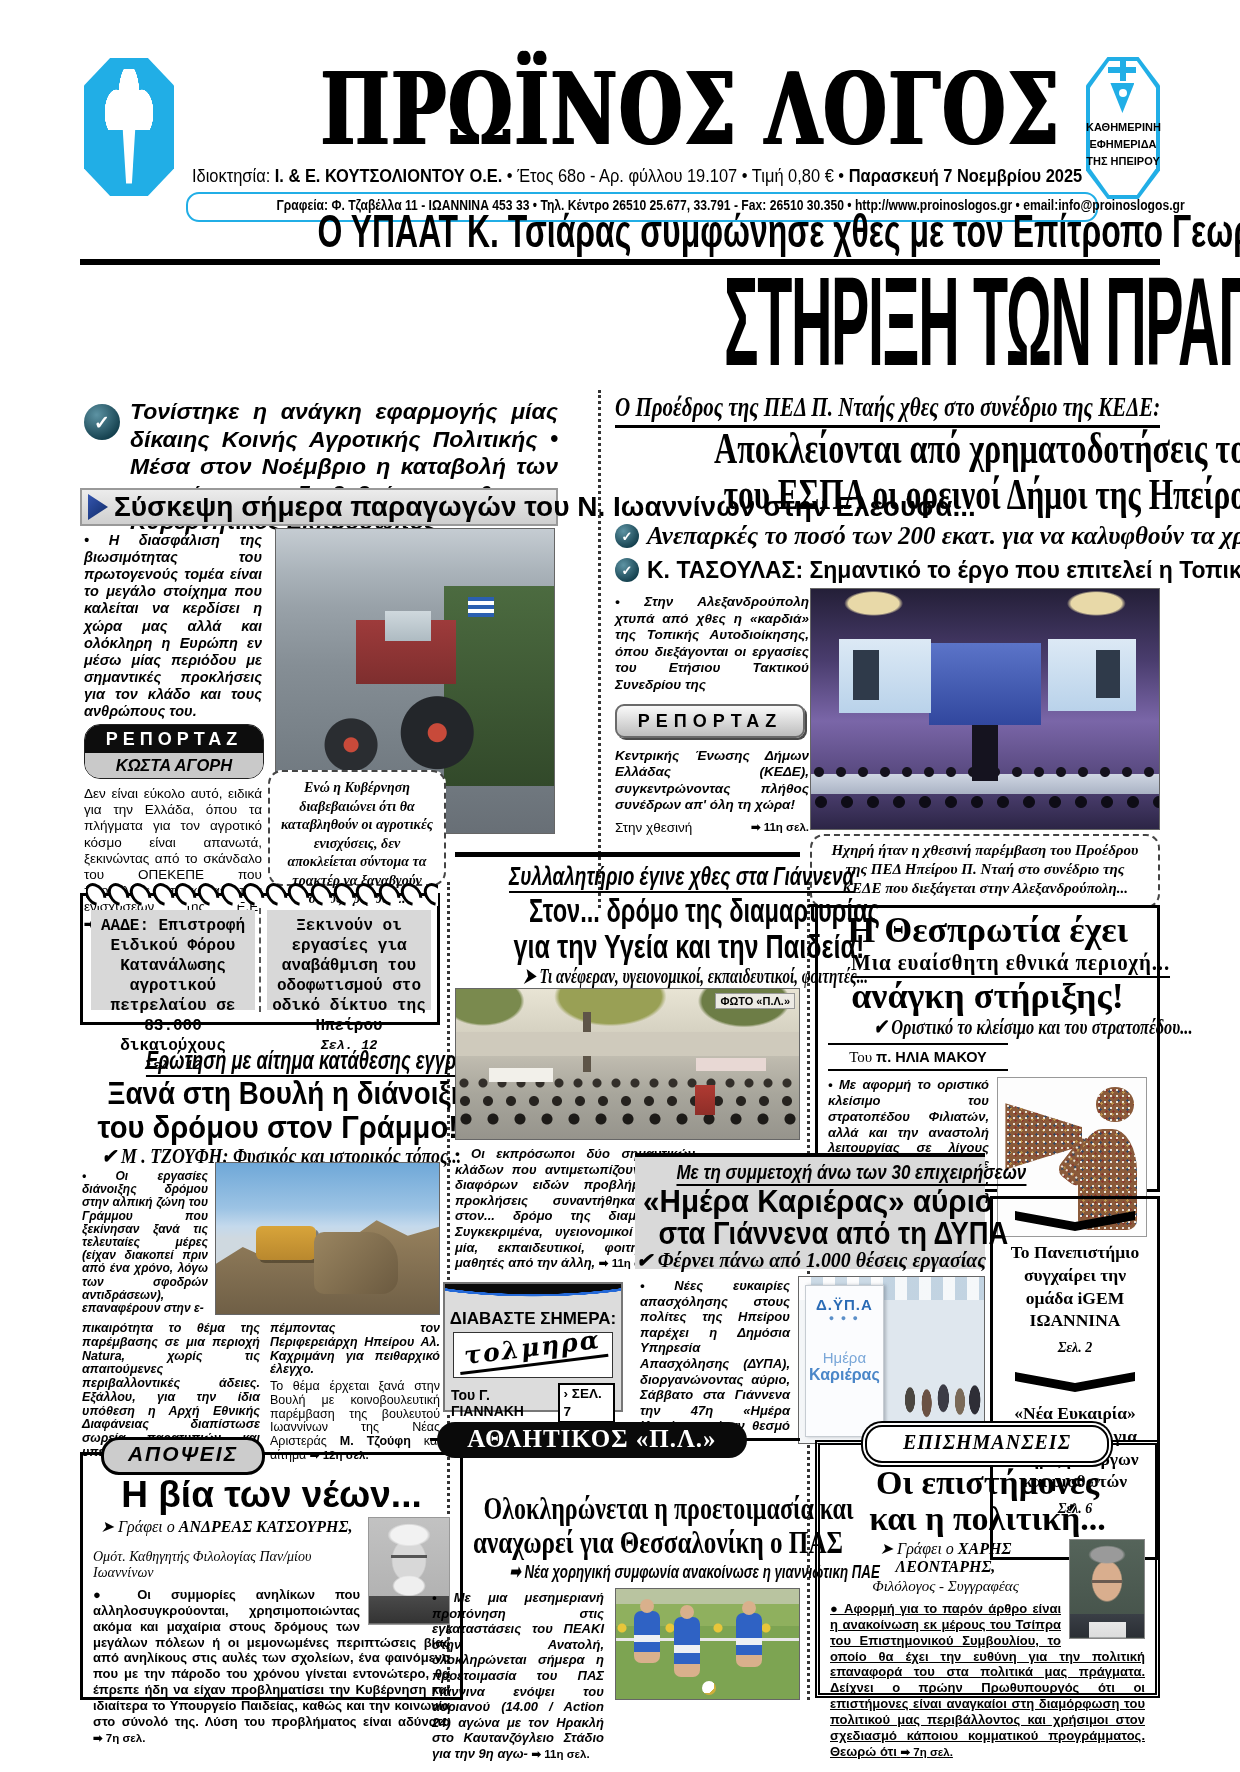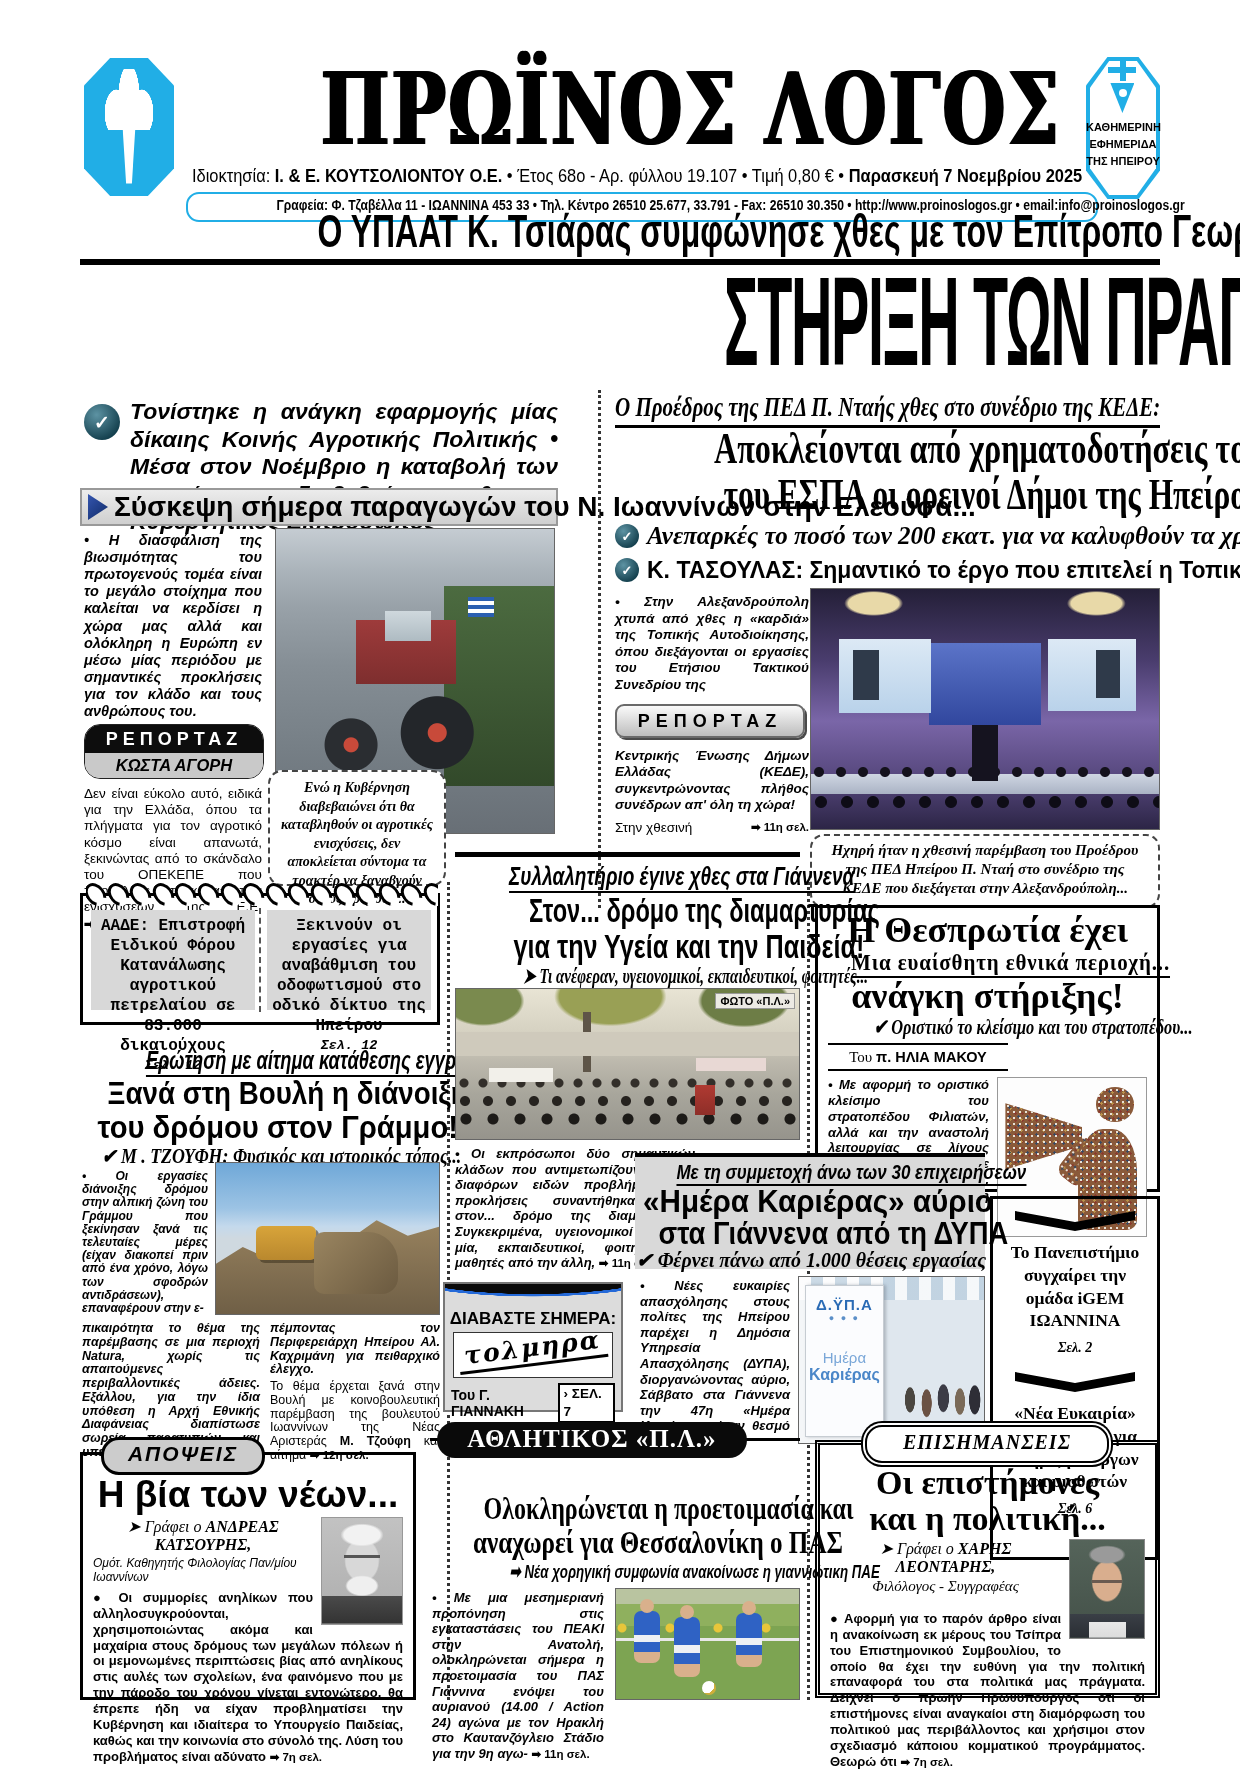--- a/index.html
+++ b/index.html
@@ -399,29 +399,29 @@
 
   <div class="abs" style="left:990px;top:1196px;width:170px;height:364px;border:3px solid #000;box-sizing:border-box;padding:12px 6px;">
     <div class="chev"></div>
     <div class="serif b jc" style="font-size:17.5px;line-height:1.3;margin-top:10px;">Το Πανεπιστήμιο συγχαίρει την ομάδα iGEM ΙΩΑΝΝΙΝΑ</div>
     <div class="serif b it jc" style="font-size:14px;margin-top:8px;">Σελ. 2</div>
     <div class="chev" style="margin-top:16px;"></div>
     <div class="serif b jc" style="font-size:17.5px;line-height:1.3;margin-top:10px;">«Νέα Ευκαιρία» στην Ήπειρο για στήριξη ανέργων και μισθωτών</div>
     <div class="serif b it jc" style="font-size:14px;margin-top:8px;">Σελ. 6</div>
   </div>
 
-  <div class="abs" style="left:80px;top:1452px;width:336px;height:248px;border:3px solid #000;box-sizing:border-box;padding:4px 10px;">
+  <div class="abs" style="left:80px;top:1452px;width:383px;height:248px;border:3px solid #000;box-sizing:border-box;padding:4px 10px;">
     <div class="abs" style="left:18px;top:-18px;width:158px;height:32px;background:#ccc;border:3px solid #000;border-radius:18px;text-align:center;line-height:28px;">
       <span class="b it" style="font-size:21px;letter-spacing:2px;">ΑΠΟΨΕΙΣ</span>
     </div>
     <div class="jc" style="margin-top:16px;height:40px;line-height:40px;"><span class="fitx b" style="font-size:37px;">Η βία των νέων...</span></div>
     <div style="overflow:hidden;">
       <div class="portrait-k" style="float:right;width:80px;height:106px;border:1px solid #999;margin:2px 0 4px 8px;"></div>
       <div class="jc" style="font-size:16px;margin-top:2px;"><span class="serif it">➤ Γράφει ο </span><span class="serif b it">ΑΝΔΡΕΑΣ  ΚΑΤΣΟΥΡΗΣ,</span></div>
-      <div class="it" style="font-size:12px;margin-top:2px;">Ομότ. Καθηγητής Φιλολογίας Παν/μίου Ιωαννίνων</div>
+      <div class="it" style="font-size:14px;margin-top:13px;font-family:Liberation Serif, serif;">Ομότ. Καθηγητής Φιλολογίας Παν/μίου Ιωαννίνων</div>
       <div class="b just" style="font-size:13px;line-height:1.22;margin-top:6px;">
         <span>● Οι συμμορίες ανηλίκων που αλληλοσυγκρούονται, χρησιμοποιώντας ακόμα και μαχαίρια στους δρόμους των μεγάλων πόλεων ή οι μεμονωμένες περιπτώσεις βίας από ανηλίκους στις αυλές των σχολείων, ένα φαινόμενο που με την πάροδο του χρόνου γίνεται εντονώτερο, θα έπρεπε ήδη να είχαν προβληματίσει την Κυβέρνηση και ιδιαίτερα το Υπουργείο Παιδείας, καθώς και την κοινωνία στο σύνολό της. Λύση του προβλήματος είναι αδύνατο</span>
         <span class="jump">➡ 7η σελ.</span>
       </div>
     </div>
   </div>
 
   <div class="abs rule" style="left:430px;top:1438px;width:10px;height:3px;"></div>
   <div class="abs rule" style="left:744px;top:1438px;width:56px;height:3px;"></div>
   <div class="abs pill-dark" style="left:437px;top:1422px;width:310px;height:36px;line-height:34px;">
@@ -450,20 +450,20 @@
   <div class="abs" style="left:815px;top:1440px;width:345px;height:258px;border:5px double #000;box-sizing:border-box;padding:2px 10px;">
     <div class="abs" style="left:45px;top:-20px;width:240px;height:34px;background:#fff;border:2px solid #000;border-radius:17px;box-shadow:0 0 0 2px #fff,0 0 0 4px #000;text-align:center;line-height:30px;">
       <span class="serif b it" style="font-size:20px;letter-spacing:1px;">ΕΠΙΣΗΜΑΝΣΕΙΣ</span>
     </div>
     <div class="jc" style="margin-top:18px;height:36px;line-height:36px;"><span class="fitx serif b" style="font-size:34px;">Οι επιστήμονες</span></div>
     <div class="jc" style="height:36px;line-height:36px;"><span class="fitx serif b" style="font-size:34px;">και η πολιτική...</span></div>
     <div style="overflow:hidden;">
       <div class="portrait-l" style="float:right;width:74px;height:98px;border:1px solid #888;margin:2px 0 4px 8px;"></div>
       <div class="jc" style="font-size:16px;margin-top:2px;"><span class="serif it">➤ Γράφει ο </span><span class="serif b it">ΧΑΡΗΣ  ΛΕΟΝΤΑΡΗΣ,</span></div>
       <div class="serif it jc" style="font-size:15px;margin-top:2px;">Φιλόλογος - Συγγραφέας</div>
-      <div class="b just" style="font-size:13px;line-height:1.22;margin-top:16px;">
+      <div class="b just" style="font-size:13px;line-height:1.22;margin-top:6px;text-decoration:underline;">
         <span>● Αφορμή για το παρόν άρθρο είναι η ανακοίνωση εκ μέρους του Τσίπρα του Επιστημονικού Συμβουλίου, το οποίο θα έχει την ευθύνη για την πολιτική επαναφορά του στα πολιτικά μας πράγματα. Δείχνει ο πρώην Πρωθυπουργός ότι οι επιστήμονες είναι αναγκαίοι στη διαμόρφωση του πολιτικού μας περιβάλλοντος και χρήσιμοι στον σχεδιασμό κάποιου κομματικού προγράμματος. Θεωρώ ότι</span>
         <span class="jump">➡ 7η σελ.</span>
       </div>
     </div>
   </div>
 
 </div>
 
 </body></html>

